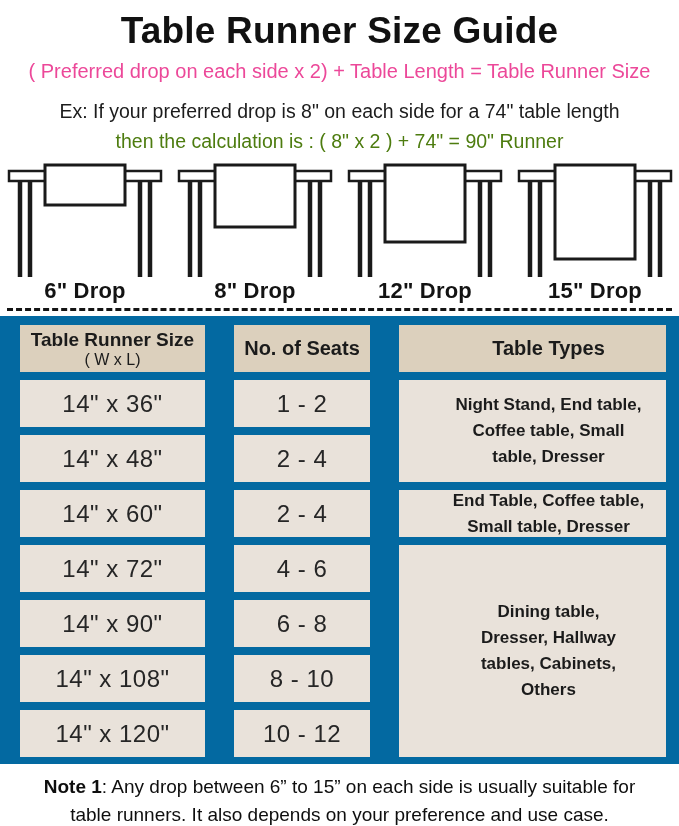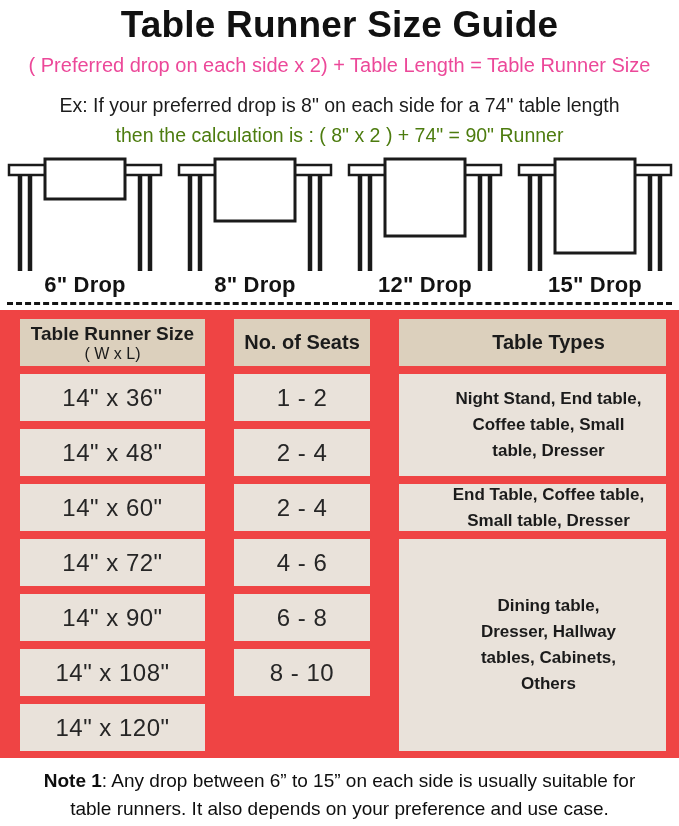--- a/index.html
+++ b/index.html
@@ -5,35 +5,35 @@
   html,body{margin:0;padding:0;}
   body{
     width:679px;height:826px;overflow:hidden;background:#ffffff;
     font-family:"Liberation Sans","DejaVu Sans",sans-serif;color:#161616;
     -webkit-font-smoothing:antialiased;
   }
   .page{width:679px;height:826px;display:flex;flex-direction:column;}
 
   .title{
     text-align:center;font-size:37px;font-weight:700;letter-spacing:.2px;
-    line-height:46px;padding-top:2px;color:#111;
+    line-height:46px;padding-top:8px;color:#111;
   }
   .formula{text-align:center;font-size:20px;margin-top:6px;color:#ec4899;}
   .ex-line1{text-align:center;font-size:19.5px;margin-top:17px;color:#1c1c1c;}
   .ex-line2{text-align:center;font-size:19.5px;margin-top:7px;color:#4d7c0f;}
 
   .diagrams{display:flex;margin-top:10px;}
   .diagram{flex:1;display:flex;flex-direction:column;align-items:center;}
   .diagram svg{display:block;}
   .drop-label{font-size:22px;font-weight:700;color:#131313;margin-top:1px;letter-spacing:.2px;}
 
   .dashed-divider{border-top:3.5px dashed #141414;margin:4px 7px 0 7px;height:0;}
 
   .size-table{
-    margin-top:5px;background:#ef4444;
+    margin-top:5px;background:#0369a1;
     padding:9px 13px 7px 20px;
     display:grid;
     grid-template-columns:185px 136px 1fr;
     column-gap:29px;row-gap:8px;
     grid-auto-rows:47px;
   }
   .cell{
     display:flex;flex-direction:column;align-items:center;justify-content:center;
     text-align:center;
   }
@@ -186,20 +186,23 @@
       </div>
     <div class="cell bodycell c2 r5">
         <span class="num">4 - 6</span>
       </div>
     <div class="cell bodycell c2 r6">
         <span class="num">6 - 8</span>
       </div>
     <div class="cell bodycell c2 r7">
         <span class="num">8 - 10</span>
       </div>
+    <div class="cell bodycell c2 r8">
+        <span class="num">10 - 12</span>
+      </div>
 
     <div class="cell bodycell c3 span2">
       <span class="types">Night Stand, End table,
 Coffee table, Small
 table, Dresser</span>
     </div>
     <div class="cell bodycell c3 r4">
       <span class="types">End Table, Coffee table,
 Small table, Dresser</span>
     </div>

